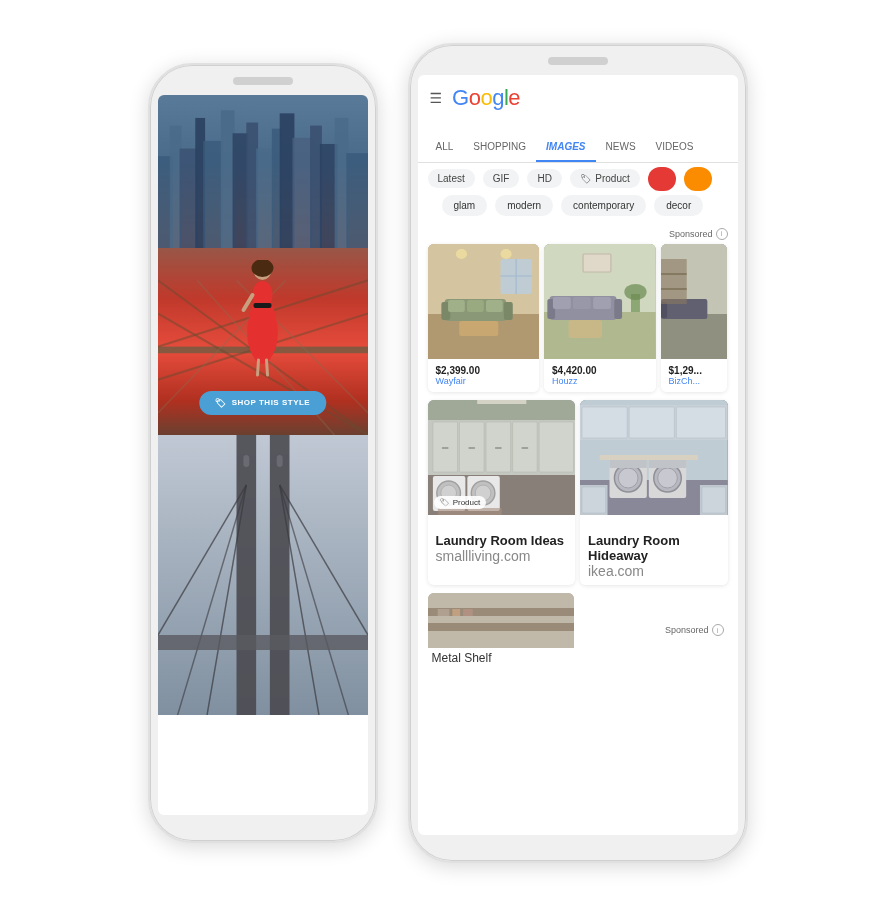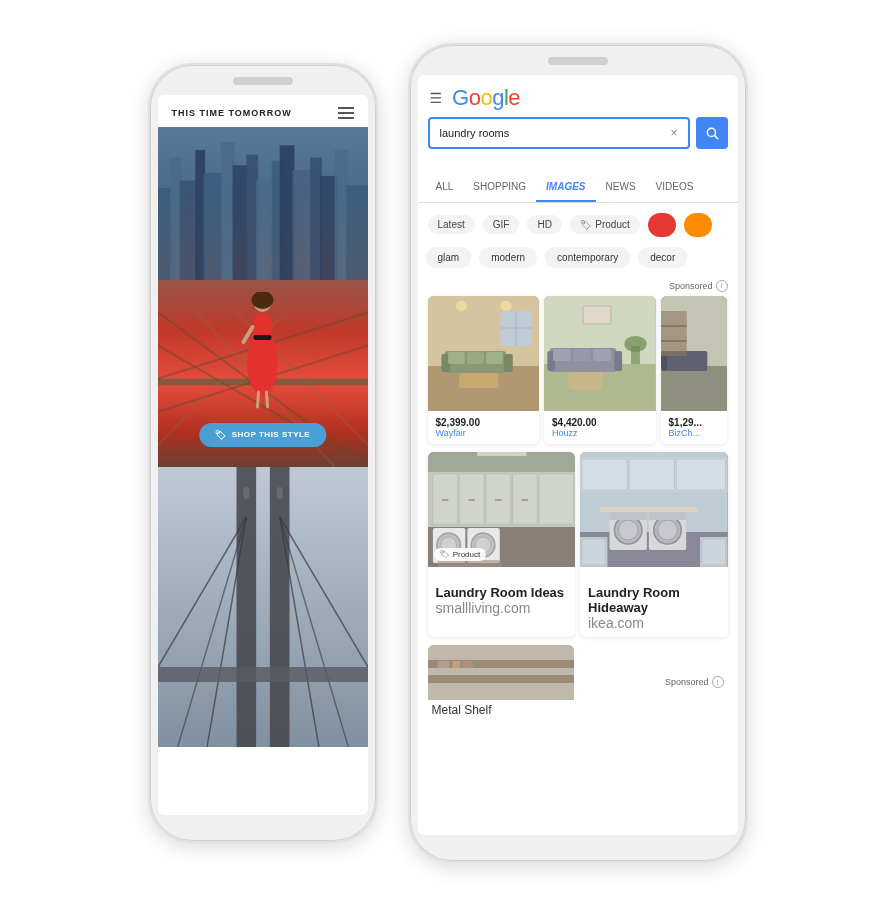--- a/index.html
+++ b/index.html
@@ -214,21 +214,21 @@
     .nav-tab.active {
       color: #4285f4;
       border-bottom-color: #4285f4;
       font-weight: 600;
       font-style: italic;
     }
 
     .filter-row {
       display: flex;
       align-items: center;
-      padding: 10px 10px;
+      padding: 4px 10px;
       gap: 8px;
       overflow: hidden;
     }
     .filter-chip {
       background: #f1f3f4;
       border-radius: 16px;
       padding: 4px 10px;
       font-size: 10px;
       color: #444;
       white-space: nowrap;
@@ -244,21 +244,21 @@
       height: 24px;
       border-radius: 12px;
       cursor: pointer;
     }
     .color-red { background: #e53935; }
     .color-orange { background: #fb8c00; }
 
     .suggestion-row {
       display: flex;
       gap: 8px;
-      padding: 0 8px 8px;
+      padding: 0 24px 8px;
       align-items: center;
     }
     .suggestion-pill {
       background: #f1f3f4;
       border-radius: 16px;
       padding: 5px 12px;
       font-size: 10px;
       color: #333;
       cursor: pointer;
     }
@@ -367,28 +367,20 @@
       margin: 12px auto 0;
     }
   </style>
 </head>
 <body>
 
 <div class="container">
   <div class="phone phone-left">
     <div class="phone-screen">
 
-      <div class="blog-header">
-        <span class="blog-title">THIS TIME TOMORROW</span>
-        <div class="hamburger-icon">
-          <span></span>
-          <span></span>
-          <span></span>
-        </div>
-      </div>
 
       <div class="blog-main-image">
 
         <svg class="skyline" viewBox="0 0 214 100" preserveAspectRatio="none">
 
           <rect x="0" y="40" width="15" height="60" fill="#3a5a7a" opacity="0.8"></rect>
           <rect x="12" y="20" width="12" height="80" fill="#4a6a8a" opacity="0.8"></rect>
           <rect x="22" y="35" width="18" height="65" fill="#3a5070" opacity="0.8"></rect>
           <rect x="38" y="15" width="10" height="85" fill="#2a4060" opacity="0.9"></rect>
           <rect x="46" y="30" width="20" height="70" fill="#3a5a7a" opacity="0.8"></rect>
@@ -477,32 +469,20 @@
 
       <div class="google-header">
         <span class="menu-icon">☰</span>
         <div>
           <span class="google-logo">
             <span class="g-blue">G</span><span class="g-red">o</span><span class="g-yellow">o</span><span class="g-blue">g</span><span class="g-green">l</span><span class="g-red">e</span>
           </span>
         </div>
       </div>
 
-      <div class="search-bar-row">
-        <div class="search-bar">
-          <span class="search-text">laundry rooms</span>
-          <span class="close-icon">×</span>
-        </div>
-        <div class="search-btn">
-          <svg width="14" height="14" viewBox="0 0 24 24" fill="none">
-            <circle cx="11" cy="11" r="7" stroke="white" stroke-width="2.5"></circle>
-            <line x1="16.5" y1="16.5" x2="22" y2="22" stroke="white" stroke-width="2.5" stroke-linecap="round"></line>
-          </svg>
-        </div>
-      </div>
 
       <div class="nav-tabs">
         <div class="nav-tab">ALL</div>
         <div class="nav-tab">SHOPPING</div>
         <div class="nav-tab active">IMAGES</div>
         <div class="nav-tab">NEWS</div>
         <div class="nav-tab">VIDEOS</div>
       </div>
 
       <div class="filter-row">

